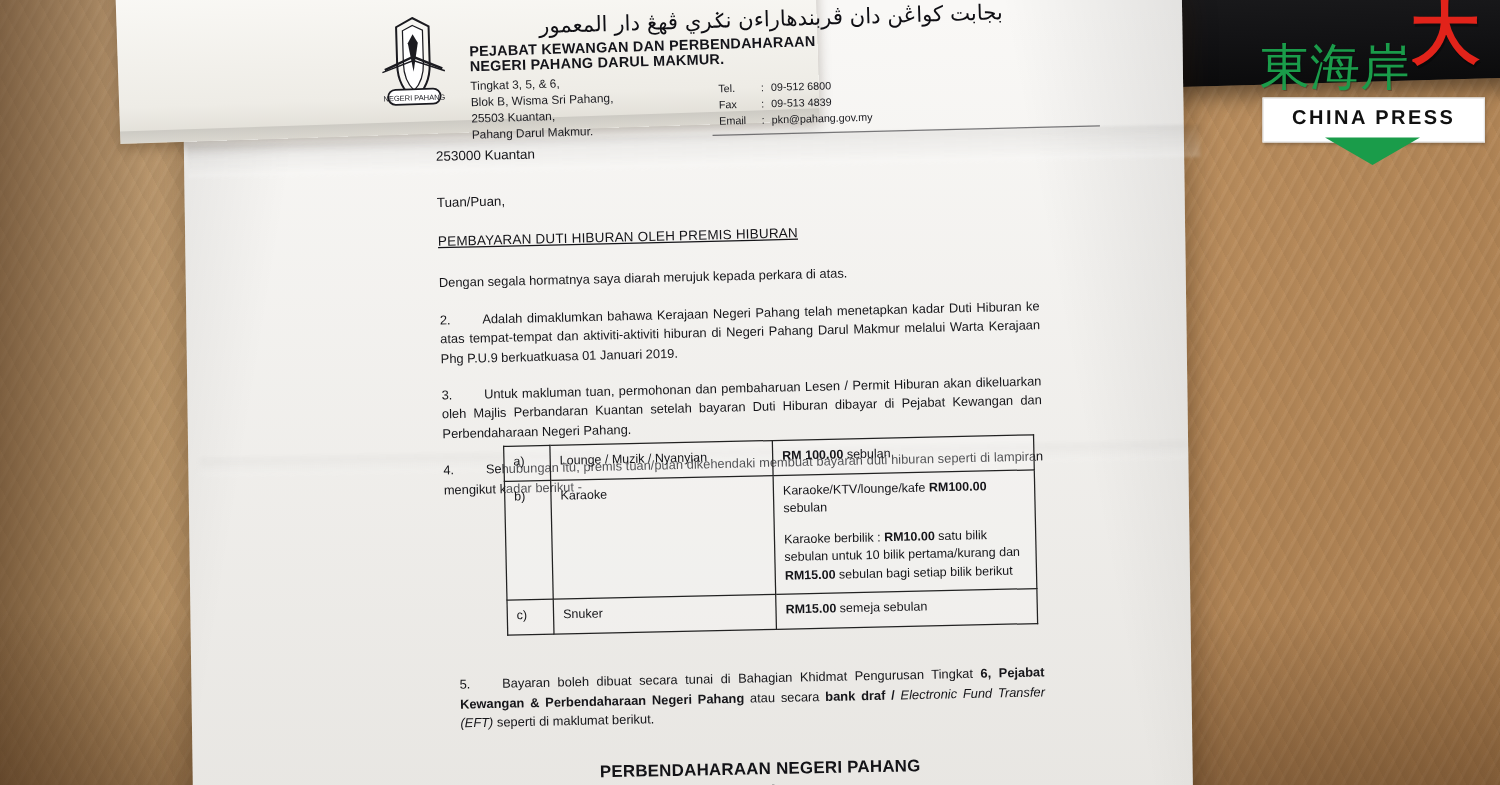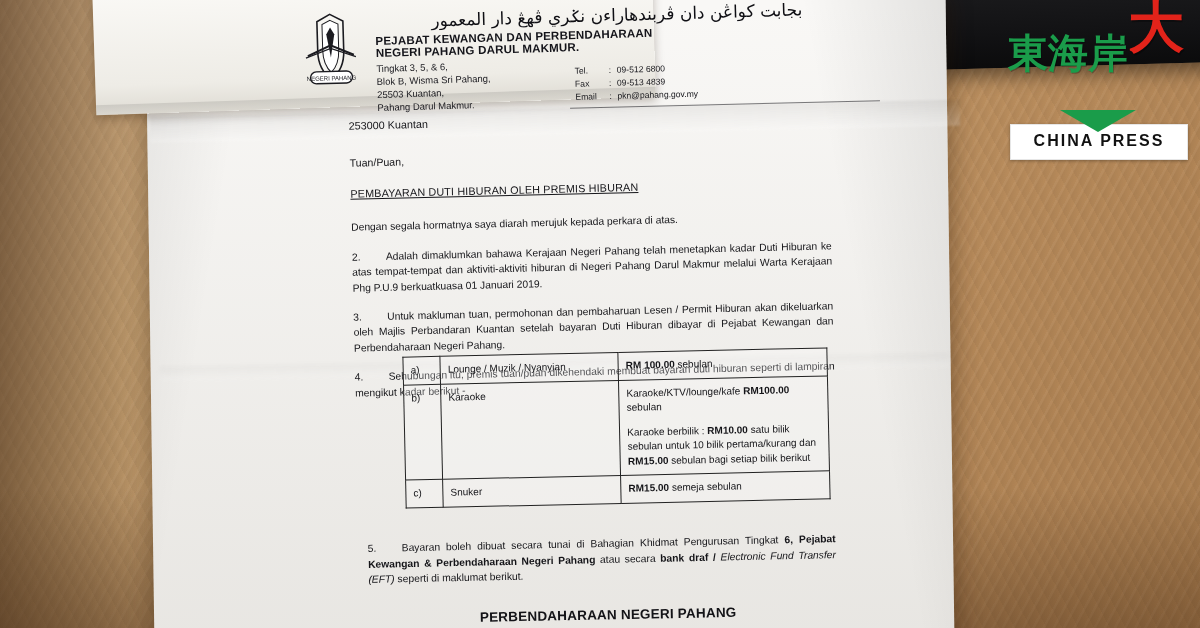--- a/index.html
+++ b/index.html
@@ -248,21 +248,21 @@
   .wm {
     position: absolute;
     right: 8px; top: 4px;
     width: 190px; height: 130px;
   }
   .wm-cjk {
     position: absolute;
     left: 6px; top: 22px;
     font-family: "DejaVu Sans", sans-serif;
     font-size: 40px;
-    font-weight: bold;
+    font-weight: normal;
     color: #1a9c4a;
     letter-spacing: 0px;
     text-shadow: 1px 1px 0 rgba(0,0,0,.25);
     white-space: nowrap;
   }
   .wm-red {
     position: absolute;
     right: 8px; top: -4px;
     font-family: "DejaVu Sans", sans-serif;
     font-size: 56px;
@@ -271,21 +271,20 @@
     line-height: .95;
     text-shadow: 1px 2px 0 rgba(0,0,0,.3);
   }
   .wm-bar {
     position: absolute;
     left: 8px; top: 74px;
     width: 176px; height: 34px;
     background: #ffffff;
     border: 1px solid #e6e6e6;
     box-shadow: 0 1px 3px rgba(0,0,0,.3);
-    margin-top: 46px;
   }
   .wm-bar-text {
     position: absolute;
     left: 0; right: 0; top: 7px;
     text-align: center;
     font-size: 16px;
     font-weight: bold;
     letter-spacing: 2px;
     color: #111;
   }

